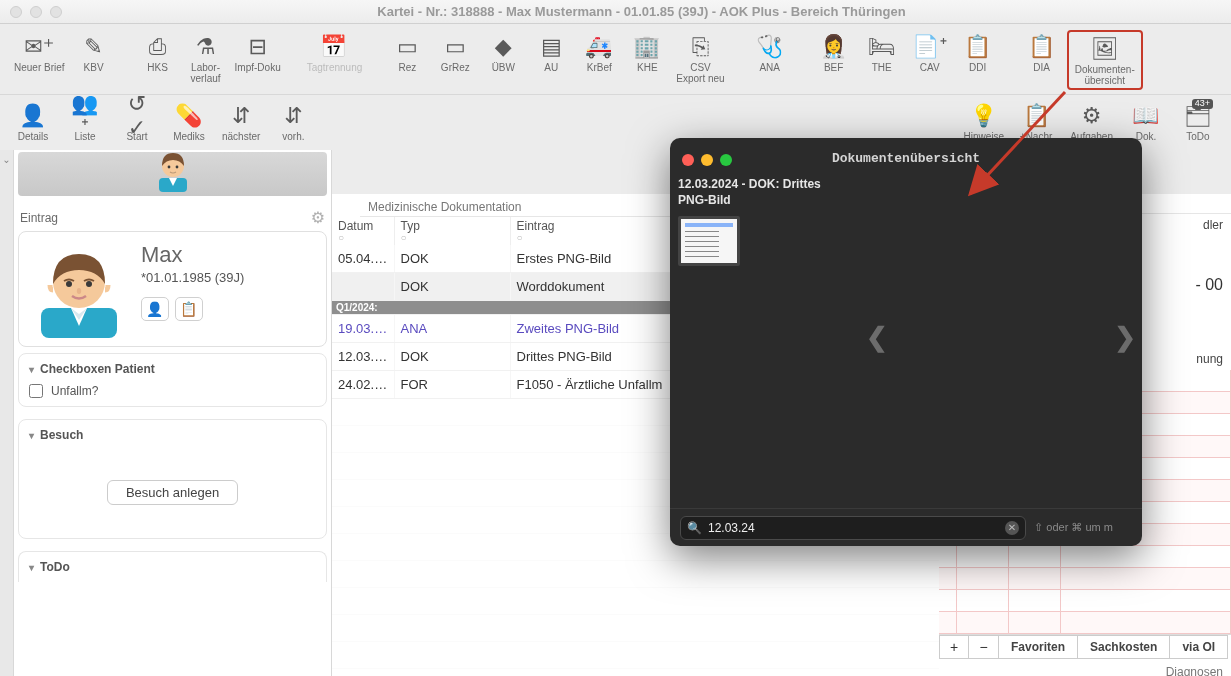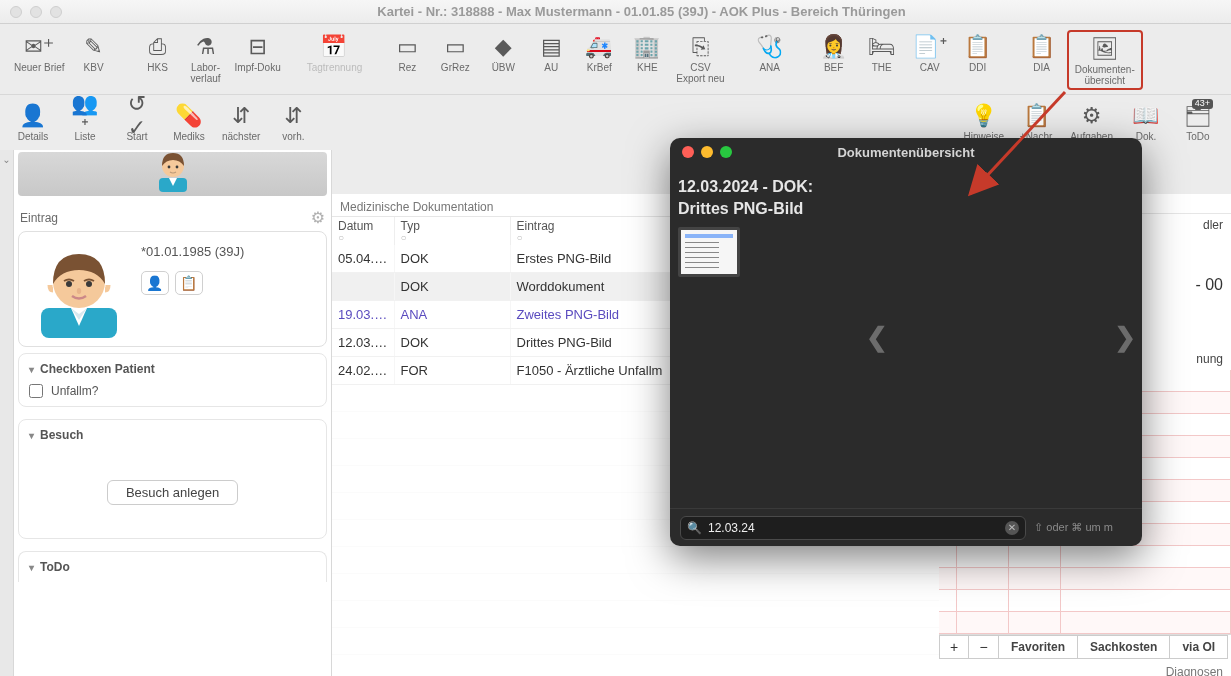--- a/index.html
+++ b/index.html
@@ -44,48 +44,48 @@
   .patient-info { margin: 8px 4px 4px 4px; padding: 8px 10px; color: #bdbdbd; border-radius: 8px; background:#fff; }
   
   .collapsible { margin: 6px 4px; border: 1px solid #e6e6e6; border-radius: 8px; background:#fff; padding: 8px 10px; }
   .collapsible .hd { display:flex; align-items:center; gap:6px; font-weight:600; color:#555; font-size:12px; }
   .collapsible .hd .chev { font-size: 10px; color:#888; }
   .chk-row { display:flex; align-items:center; gap:8px; margin-top:8px; color:#555; }
   .chk-row input { width:14px; height:14px; }
   .besuch-btn { margin: 38px auto 10px auto; display:block; padding: 4px 18px; border:1px solid #ccc; border-radius:6px; background:#fff; color:#444; font-size:13px; }
   
   .mid-pane { flex: 1; background: #fff; display:flex; flex-direction:column; min-width:0;}
-  .mid-hdr { color:#777; padding: 6px 8px 2px 8px; border-bottom:1px solid #e6e6e6; text-align:left; }
+  .mid-hdr { color:#777; padding: 6px 8px 2px 8px; border-bottom:1px solid #e6e6e6; text-align:left;margin-left:28px; }
   .table { width:100%; border-collapse: collapse; table-layout: fixed; }
   .table th { text-align:left; font-weight:400; color:#555; padding:2px 6px 2px 6px; border-right:1px solid #eee; font-size:12px; background:#fff;margin-top:16px; }
   .table th .sub { display:block; color:#bbb; font-size:10px; line-height:1; }
   .table td { padding:6px 6px; border-bottom:1px solid #f1f1f1; border-right:1px solid #f6f6f6; font-size:13px; color:#333; white-space:nowrap; overflow:hidden; text-overflow:ellipsis; }
   .table tr.sep td { background:#8e8e8e; color:#fff; font-weight:700; font-size:10px; padding:1px 4px; }
   .table tr.sel td { background:#f0f0f0; }
   .table tr.ana td { color:#5a4bbf; }
   .col-date{width:62px;} .col-typ{width:116px;}
   
   .right-pane { width: 292px; background:#fff; overflow:hidden; position:relative; }
   .rp-row { height:22px; border-bottom:1px solid #f3c8c8; display:flex; }
   .rp-row.alt { background:#fff8f8; }
   .rp-cell { border-right:1px solid #f3c8c8; }
   .rp-btns { display:flex; border-top:1px solid #ddd; }
   .rp-pm { width:30px; height:24px; border:1px solid #ccc; border-left:none; display:flex; align-items:center; justify-content:center; background:#fff; font-size:14px; }
   .rp-tab { padding:4px 12px; border:1px solid #ccc; border-left:none; background:#fff; font-size:12px; font-weight:600; color:#444; }
   
   
   .dark-window { position:absolute; left:670px; top:138px; width:472px; height:408px; background:#2b2b2b; border-radius:10px; box-shadow: 0 12px 40px rgba(0,0,0,.5); color:#ddd; display:flex; flex-direction:column; overflow:hidden; }
-  .dw-title { height:28px; display:flex; align-items:center; position:relative; }
+  .dw-title { height:28px; display:flex; align-items:flex-end; position:relative;font-family:Liberation Mono, monospace; }
   .dw-traffic { display:flex; gap:7px; padding-left:12px; }
   .dw-tl { width:12px; height:12px; border-radius:50%; }
   .dw-red{background:#ff5f57;} .dw-yellow{background:#febc2e;} .dw-green{background:#28c840;}
   .dw-title-text { position:absolute; left:0; right:0; text-align:center; font-size:13px; font-weight:600; color:#d4d4d4; pointer-events:none; }
   .dw-body { flex:1; display:flex; }
   .dw-side { width:190px; padding:10px 8px; }
-  .dw-caption { font-size:16px; font-weight:600; color:#e6e6e6; line-height:1.35; }
+  .dw-caption { font-size:12px; font-weight:600; color:#e6e6e6; line-height:1.35; }
   .dw-thumb { margin-top:8px; width:62px; height:50px; background:#f6f6f6; border:3px solid #444; border-radius:2px; position:relative; }
   .dw-thumb::before { content:""; position:absolute; left:4px; right:4px; top:4px; height:4px; background:#8ab4f8; }
   .dw-thumb::after { content:""; position:absolute; left:4px; right:18px; top:12px; bottom:4px; background: repeating-linear-gradient(#888 0 1px, transparent 1px 5px); }
   .dw-preview { flex:1; position:relative; display:flex; align-items:center; justify-content:space-between; padding:0 6px; }
   .dw-arrow { color:#6c6c6c; font-size:26px; font-weight:900; user-select:none; }
   .dw-search { height:38px; display:flex; align-items:center; padding:0 10px; gap:8px; border-top:1px solid #3a3a3a; }
   .dw-search-box { flex:0 0 346px; display:flex; align-items:center; background:#1e1e1e; border:1px solid #4a4a4a; border-radius:6px; height:24px; padding:0 6px; gap:6px; }
   .dw-search-box input { flex:1; background:transparent; border:none; outline:none; color:#eee; font-size:12px; }
   .dw-mag { color:#999; font-size:12px; }
   .dw-clear { color:#bbb; background:#555; width:14px; height:14px; border-radius:50%; display:flex; align-items:center; justify-content:center; font-size:10px; }
@@ -279,20 +279,21 @@
             <path d="M22 42 q0 -30 26 -30 q26 0 26 30 q-8 -14 -26 -14 q-18 0 -26 14" fill="#7a5233"></path>
             <circle cx="38" cy="42" r="3" fill="#3a3a3a"></circle>
               <circle cx="58" cy="42" r="3" fill="#3a3a3a"></circle>
             <path d="M33 39 q5 -3 10 0 M53 39 q5 -3 10 0" stroke="#7a5233" stroke-width="2" fill="none"></path>
             <path d="M41 54 q7 5 14 0" stroke="#c88" stroke-width="2.5" fill="none"></path>
             <ellipse cx="48" cy="49" rx="2.2" ry="3" fill="#e8b48a"></ellipse>
             <path d="M22 48 q-3 0 -3 -5 M74 48 q3 0 3 -5" stroke="#f5c99b" stroke-width="5" fill="none"></path>
           </svg>
         </div>
         <div class="pc-text">
+          <div class="fn">Max</div>
           <div class="dob">*01.01.1985 (39J)</div>
           <div class="pc-icons">
             <div class="pc-ibtn">👤</div>
             <div class="pc-ibtn">📋</div>
           </div>
         </div>
       </div>
     </div>
 
     <div class="collapsible">
@@ -342,20 +343,23 @@
           <tr>
             <td>05.04.24</td>
             <td>DOK</td>
             <td>Erstes PNG-Bild</td>
           </tr>
           <tr class="sel">
             <td></td>
             <td>DOK</td>
             <td>Worddokument</td>
           </tr>
+          <tr class="sep">
+            <td colspan="3">Q1/2024:</td>
+          </tr>
           <tr class="ana">
             <td>19.03.24</td>
             <td>ANA</td>
             <td>Zweites PNG-Bild</td>
           </tr>
           <tr>
             <td>12.03.24</td>
             <td>DOK</td>
             <td>Drittes PNG-Bild</td>
           </tr>

